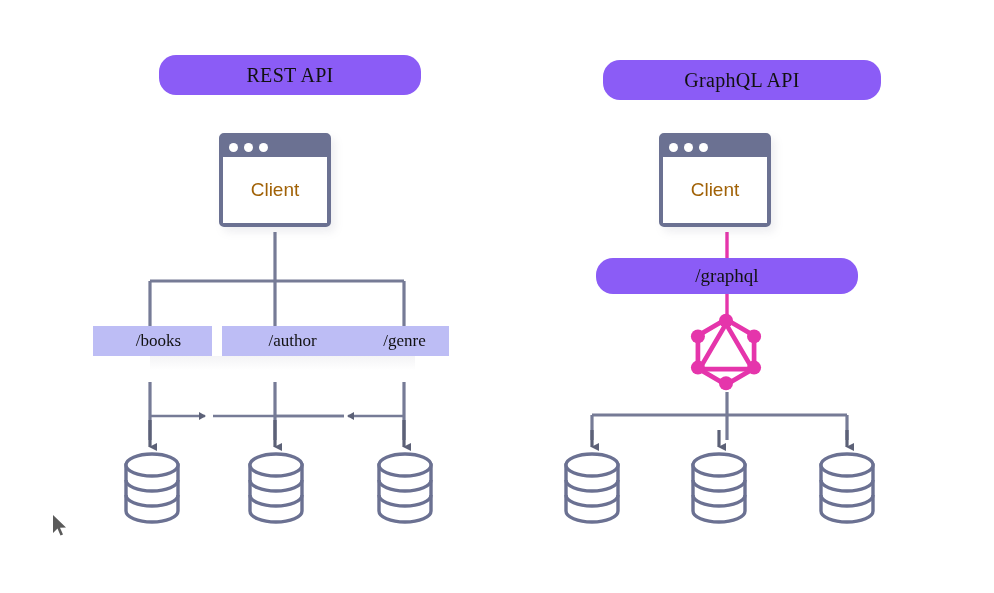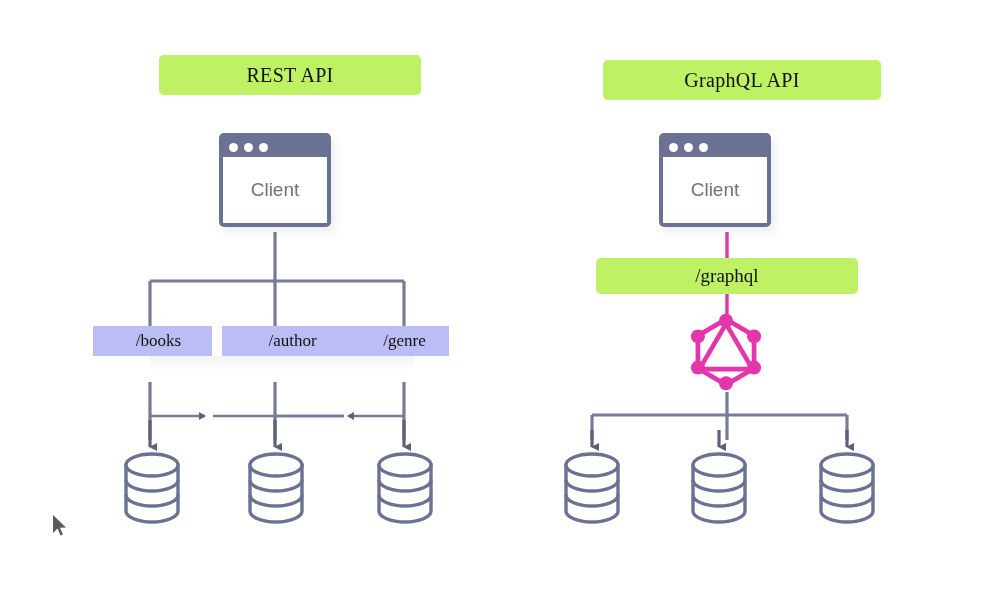--- a/index.html
+++ b/index.html
@@ -15,22 +15,22 @@
     position: relative;
     width: 994px;
     height: 593px;
     background: #ffffff;
     overflow: hidden;
   }
 
   
   .pill {
     position: absolute;
-    background: #bef264;
-    border-radius: 5px;
+    background: #8b5cf6;
+    border-radius: 17px;
     display: flex;
     align-items: center;
     justify-content: center;
     font-family: "Liberation Serif", serif;
     color: #111111;
     box-sizing: border-box;
   }
   .pill-title {
     font-size: 20px;
     letter-spacing: 0.3px;
@@ -66,21 +66,21 @@
   .client-body {
     height: calc(100% - 20px);
     display: flex;
     align-items: center;
     justify-content: center;
     background: #ffffff;
   }
   .client-label {
     font-family: "Liberation Sans", sans-serif;
     font-size: 19px;
-    color: #737373;
+    color: #a16207;
   }
   #rest-client { left: 219px; top: 133px; }
   #graphql-client { left: 659px; top: 133px; }
 
   
   .endpoint {
     position: absolute;
     background: #bdbdf5;
     height: 30px;
     display: flex;

